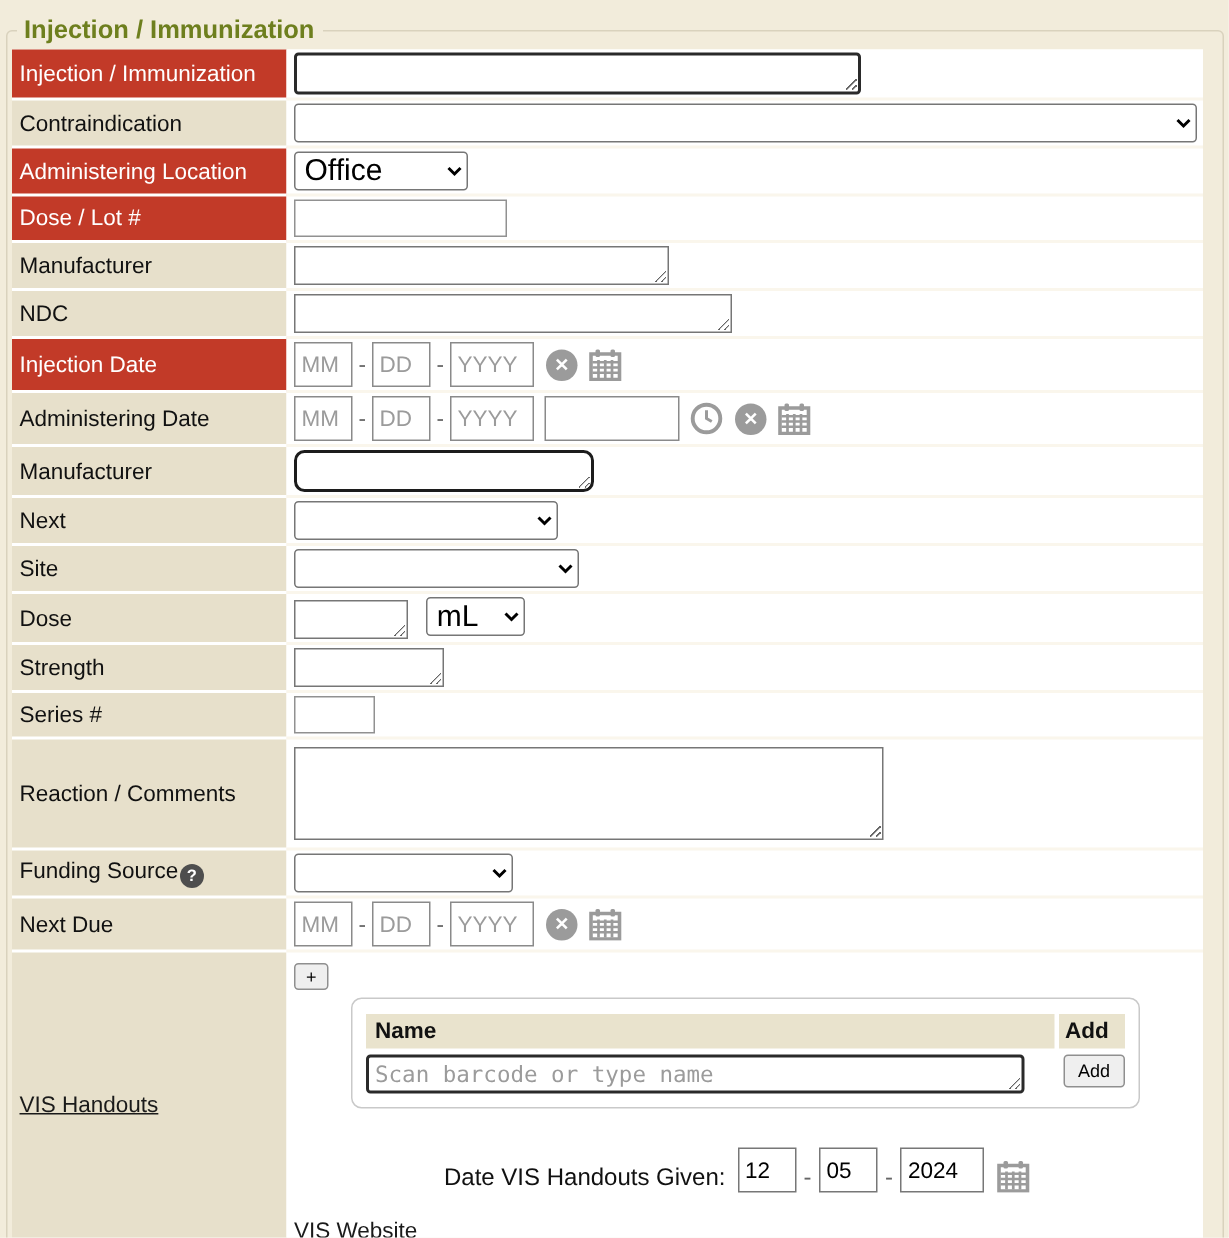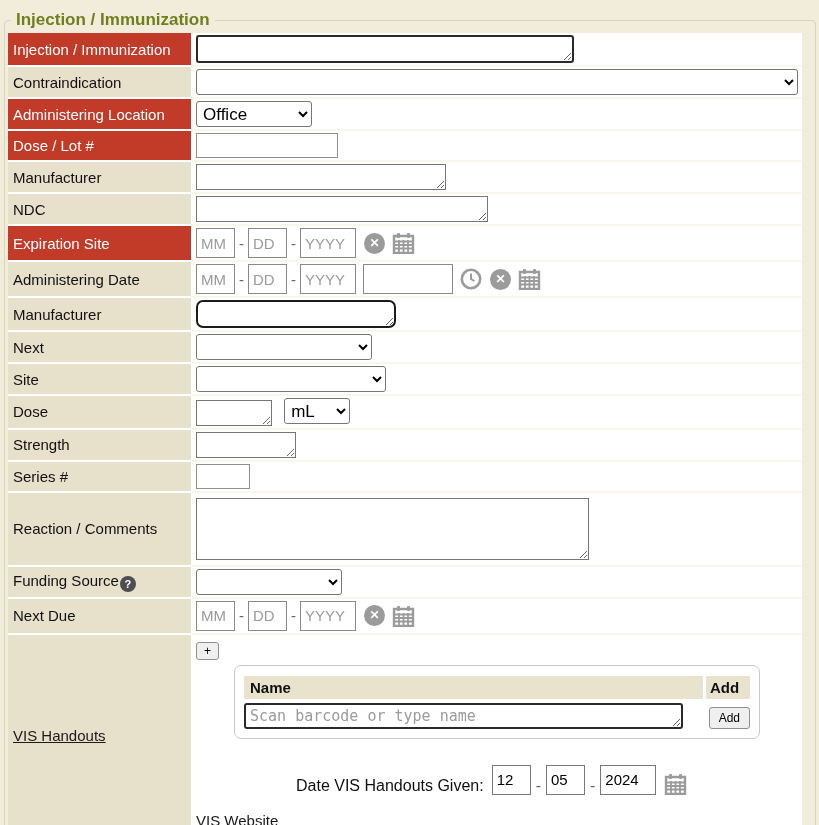--- a/index.html
+++ b/index.html
@@ -36,21 +36,21 @@
     font-size: 15px;
   }
   td.lbl.required { background: #c23a28; color: #ffffff; }
   td.val {
     background: #ffffff;
     padding: 2px 4px 2px 5px;
     border-bottom: 2px solid #faf6ec;
     vertical-align: middle;
   }
   select.ctl {
-    font-size: 17px; height: 26px;
+    font-size: 20px; height: 26px;
     border: 1px solid #767676; border-radius: 3px;
     background: #ffffff; padding: 0 2px;
   }
   input.txt {
     font-size: 15px; height: 25px;
     border: 1px solid #919191; border-radius: 0;
     padding: 2px 4px; background: #fff;
   }
   textarea.ta {
     font-size: 15px;
@@ -100,21 +100,21 @@
   }
   .vis-head { display: flex; gap: 3px; margin-bottom: 4px; }
   .vis-head .h-name {
     flex: 1; background: #e9e3cd; font-weight: bold;
     padding: 3px 6px; font-size: 15px;
   }
   .vis-head .h-add {
     width: 44px; background: #e9e3cd; font-weight: bold;
     padding: 3px 4px; font-size: 15px;
   }
-  .vis-row { display: flex; align-items: flex-end; gap: 26px; }
+  .vis-row { display: flex; align-items: flex-start; gap: 26px; }
   .scan-ta { width: 455px; height: 26px; }
   .add-btn {
     font-size: 12px; padding: 3px 9px;
     border: 1px solid #8f8f8f; border-radius: 3px;
     background: #efefef; cursor: pointer;
   }
   .vis-date-line {
     margin: 26px 0 0 100px; font-size: 16px;
     display: flex; align-items: flex-end; gap: 4px;
   }
@@ -160,21 +160,21 @@
       <td class="lbl">Manufacturer</td>
       <td class="val"><textarea class="ta" style="width: 250px; height: 26px;" rows="1"></textarea></td>
     </tr>
 
     <tr>
       <td class="lbl">NDC</td>
       <td class="val"><textarea class="ta" style="width: 292px; height: 26px;" rows="1"></textarea></td>
     </tr>
 
     <tr>
-      <td class="lbl required">Expiration Site</td>
+      <td class="lbl required">Injection Date</td>
       <td class="val">
         <span class="dategrp">
           <input class="date" placeholder="MM" style="">
               <span class="sep">-</span>
               <input class="date" placeholder="DD" style="">
               <span class="sep">-</span>
               <input class="date yyyy" placeholder="YYYY" style="">
           <span class="icon-clear">✕</span>
           <svg class="icon-svg" width="23" height="22" viewBox="0 0 23 22">
                 <g fill="#9b9b9b">

